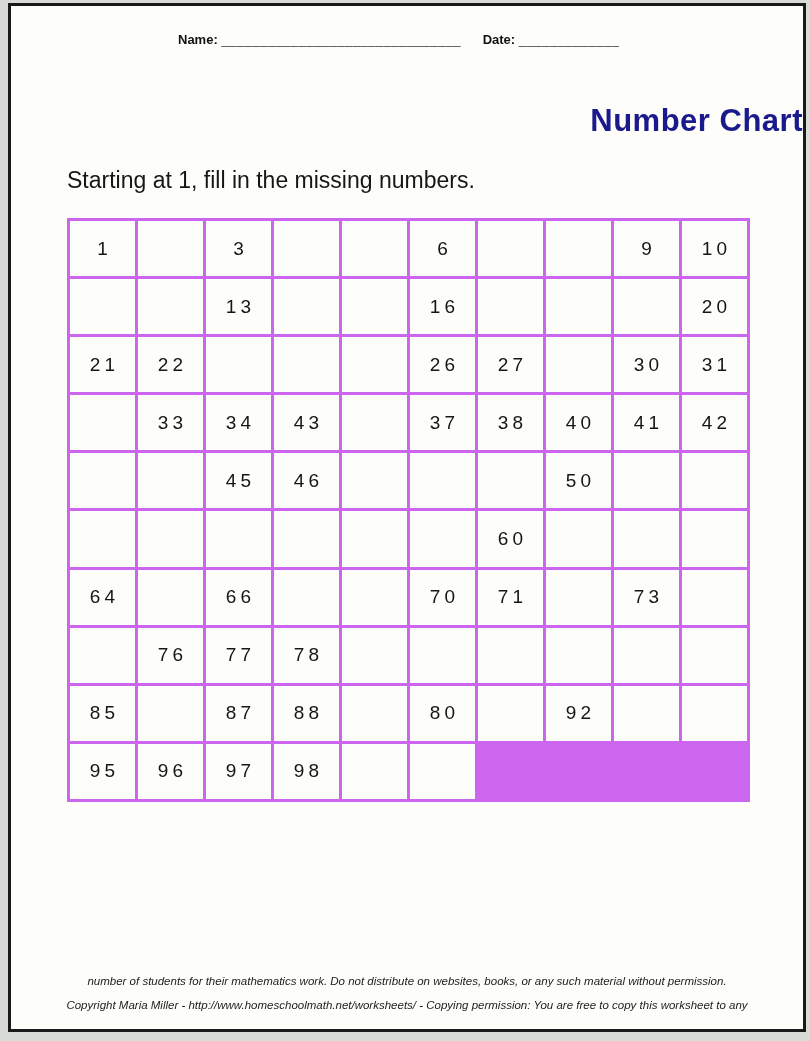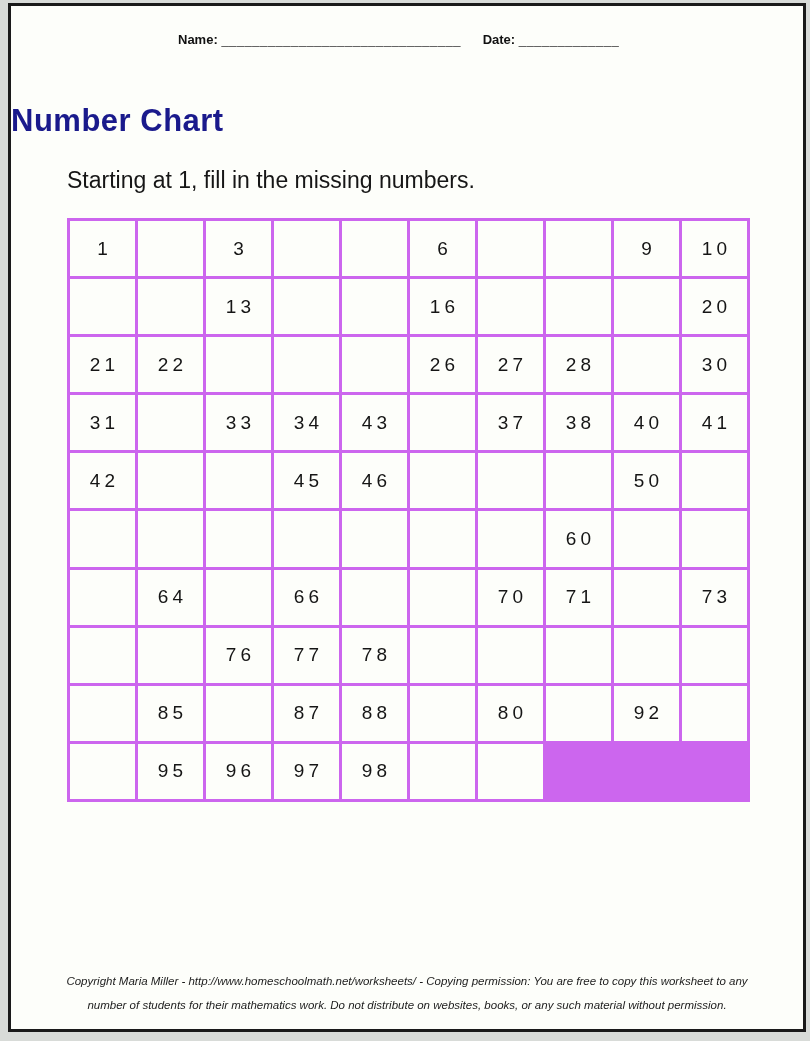--- a/index.html
+++ b/index.html
@@ -39,21 +39,21 @@
     letter-spacing: 0.5px;
   }
   .date-label {
     margin-left: 18px;
   }
   .title {
     position: absolute;
     left: 0;
     top: 97px;
     width: 100%;
-    text-align: left;
+    text-align: right;
     font-size: 31px;
     font-weight: bold;
     color: #1a1a8c;
     letter-spacing: 0.5px;
   }
   .instruction {
     position: absolute;
     left: 56px;
     top: 161px;
     font-size: 23px;
@@ -132,21 +132,20 @@
       <div class="cell"></div>
       <div class="cell"></div>
       <div class="cell">20</div>
       <div class="cell">21</div>
       <div class="cell">22</div>
       <div class="cell"></div>
       <div class="cell"></div>
       <div class="cell"></div>
       <div class="cell">26</div>
       <div class="cell">27</div>
-      <div class="cell">28</div>
       <div class="cell"></div>
       <div class="cell">30</div>
       <div class="cell">31</div>
       <div class="cell"></div>
       <div class="cell">33</div>
       <div class="cell">34</div>
       <div class="cell">43</div>
       <div class="cell"></div>
       <div class="cell">37</div>
       <div class="cell">38</div>
@@ -205,17 +204,17 @@
       <div class="cell"></div>
       <div class="cell">95</div>
       <div class="cell">96</div>
       <div class="cell">97</div>
       <div class="cell">98</div>
       <div class="cell"></div>
       <div class="cell"></div>
     </div>
 
   <div class="footer">
+    <div>number of students for their mathematics work. Do not distribute on websites, books, or any such material without permission.</div>
     <div>Copyright Maria Miller - http://www.homeschoolmath.net/worksheets/ - Copying permission: You are free to copy this worksheet to any</div>
-    <div>number of students for their mathematics work. Do not distribute on websites, books, or any such material without permission.</div>
   </div>
 
 </div>
 
 </body></html>

